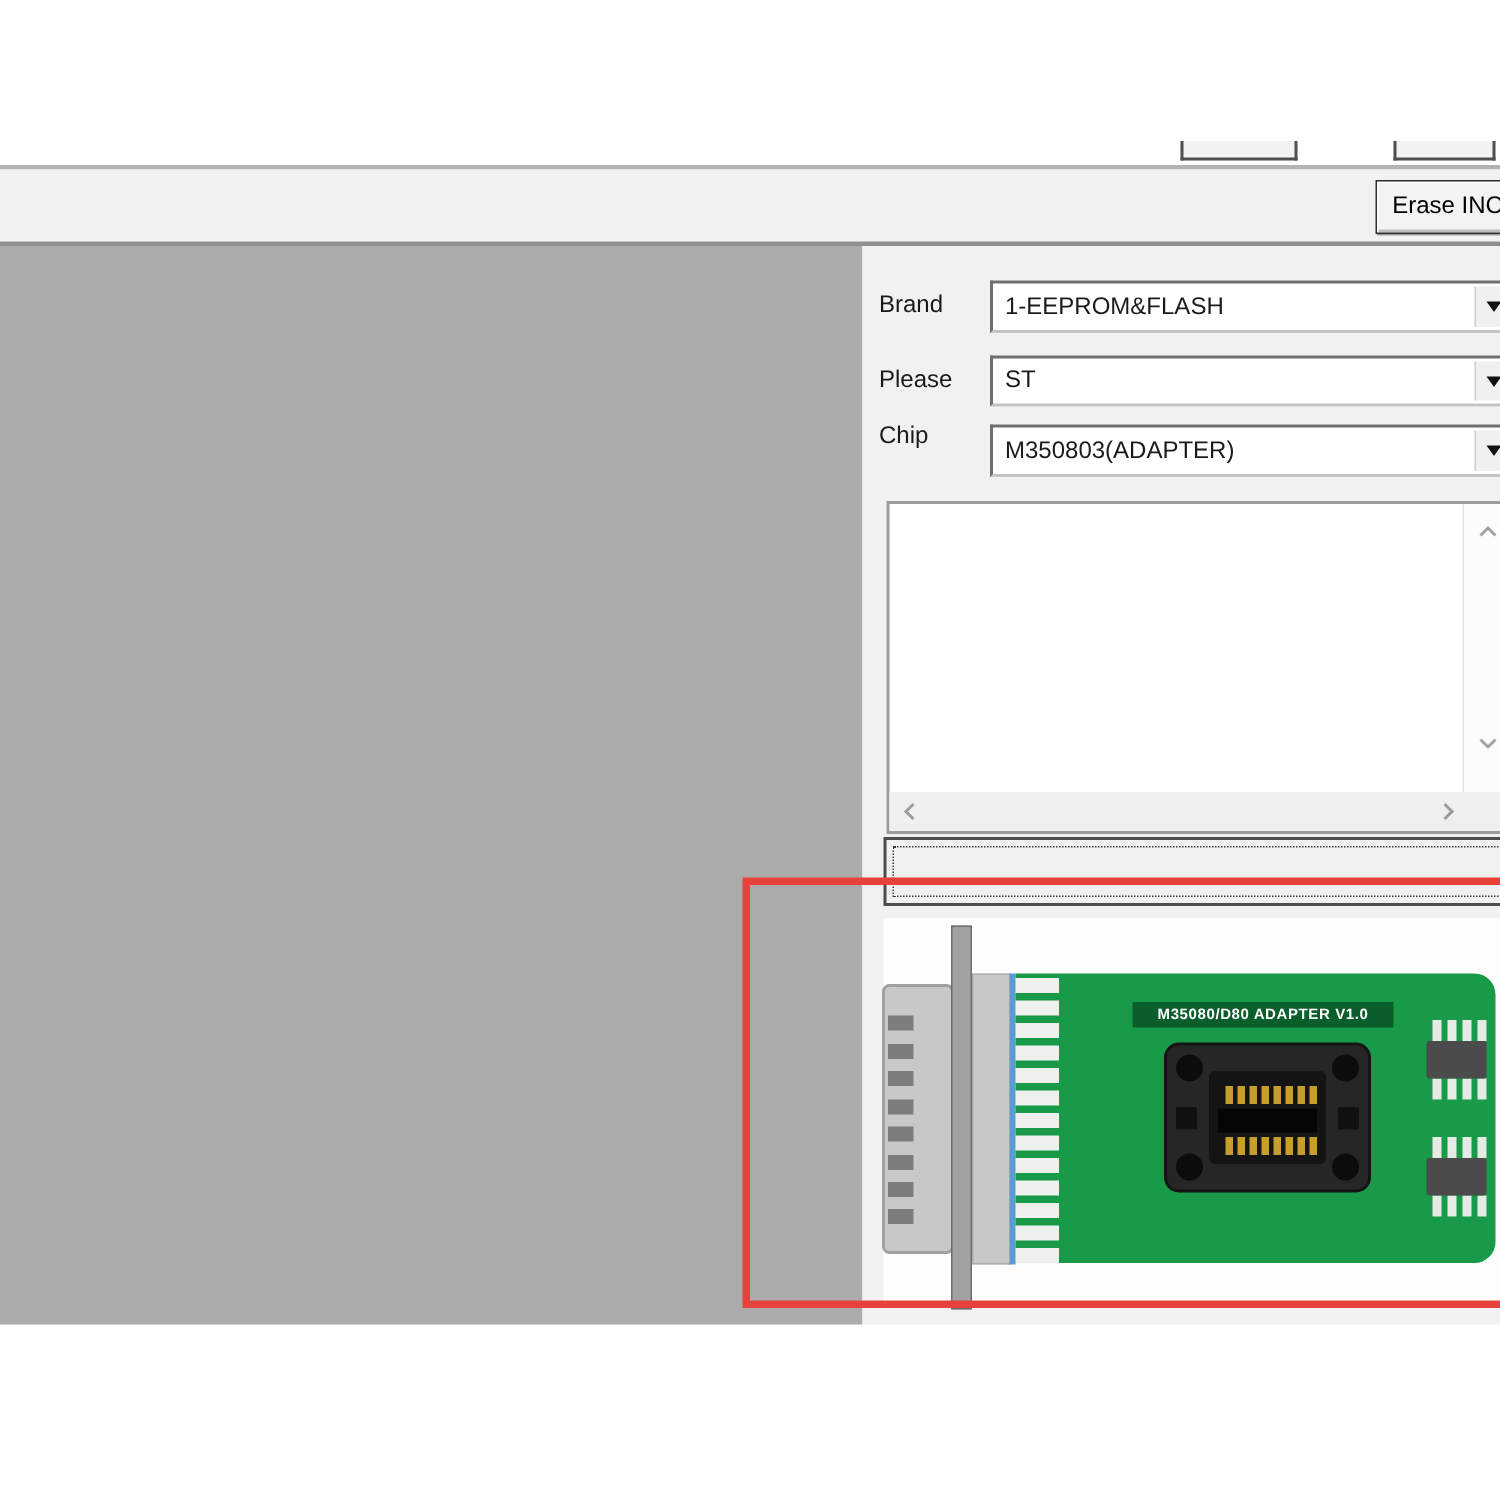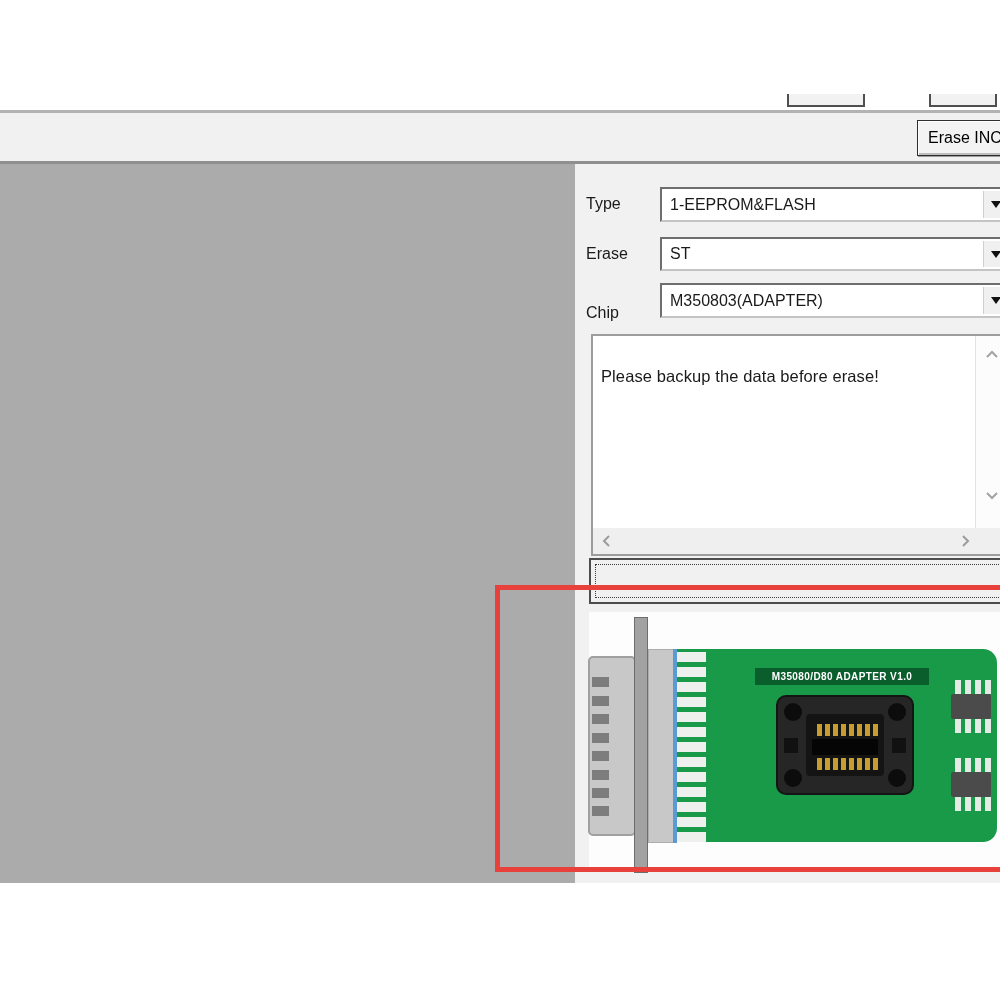--- a/index.html
+++ b/index.html
@@ -81,46 +81,45 @@
   <div class="abs frag frag2"></div>
 
   <div class="abs divider1"></div>
   <div class="abs bandB"></div>
   <button class="abs btn-erase">Erase INC</button>
   <div class="abs divider2"></div>
 
   <div class="abs left-panel"></div>
   <div class="abs right-panel"></div>
 
-  <div class="abs field-label" style="left:586px;top:195px;">Type</div>
+  <div class="abs field-label" style="left:586px;top:195px;">Brand</div>
   <div class="abs combo" style="left:660px;top:187px;width:352px;height:35px;">
     <span>1-EEPROM&amp;FLASH</span>
     <span class="combo-btn">
       <span class="tri-down"></span>
     </span>
   </div>
 
-  <div class="abs field-label" style="left:586px;top:245px;">Erase</div>
+  <div class="abs field-label" style="left:586px;top:245px;">Please</div>
   <div class="abs combo" style="left:660px;top:237px;width:352px;height:34px;">
     <span>ST</span>
     <span class="combo-btn">
       <span class="tri-down"></span>
     </span>
   </div>
 
-  <div class="abs field-label" style="left:586px;top:304px;">Chip</div>
+  <div class="abs field-label" style="left:586px;top:282px;">Chip</div>
   <div class="abs combo" style="left:660px;top:283px;width:352px;height:35px;">
     <span>M350803(ADAPTER)</span>
     <span class="combo-btn">
       <span class="tri-down"></span>
     </span>
   </div>
 
   <div class="abs infobox">
-    <div class="info-line" style="top:31px;">Please backup the data before erase!</div>
     <div class="vscroll">
       <svg class="chev" style="position:absolute;left:9px;top:12px;" width="14" height="14" viewBox="0 0 14 14">
         <polyline points="2,9 7,4 12,9" fill="none" stroke="#a3a3a3" stroke-width="2"></polyline>
         </svg>
       <svg class="chev" style="position:absolute;left:9px;top:152px;" width="14" height="14" viewBox="0 0 14 14">
         <polyline points="2,5 7,10 12,5" fill="none" stroke="#a3a3a3" stroke-width="2"></polyline>
         </svg>
     </div>
     <div class="hscroll">
       <svg class="chev" style="position:absolute;left:7px;top:6px;" width="14" height="14" viewBox="0 0 14 14">

